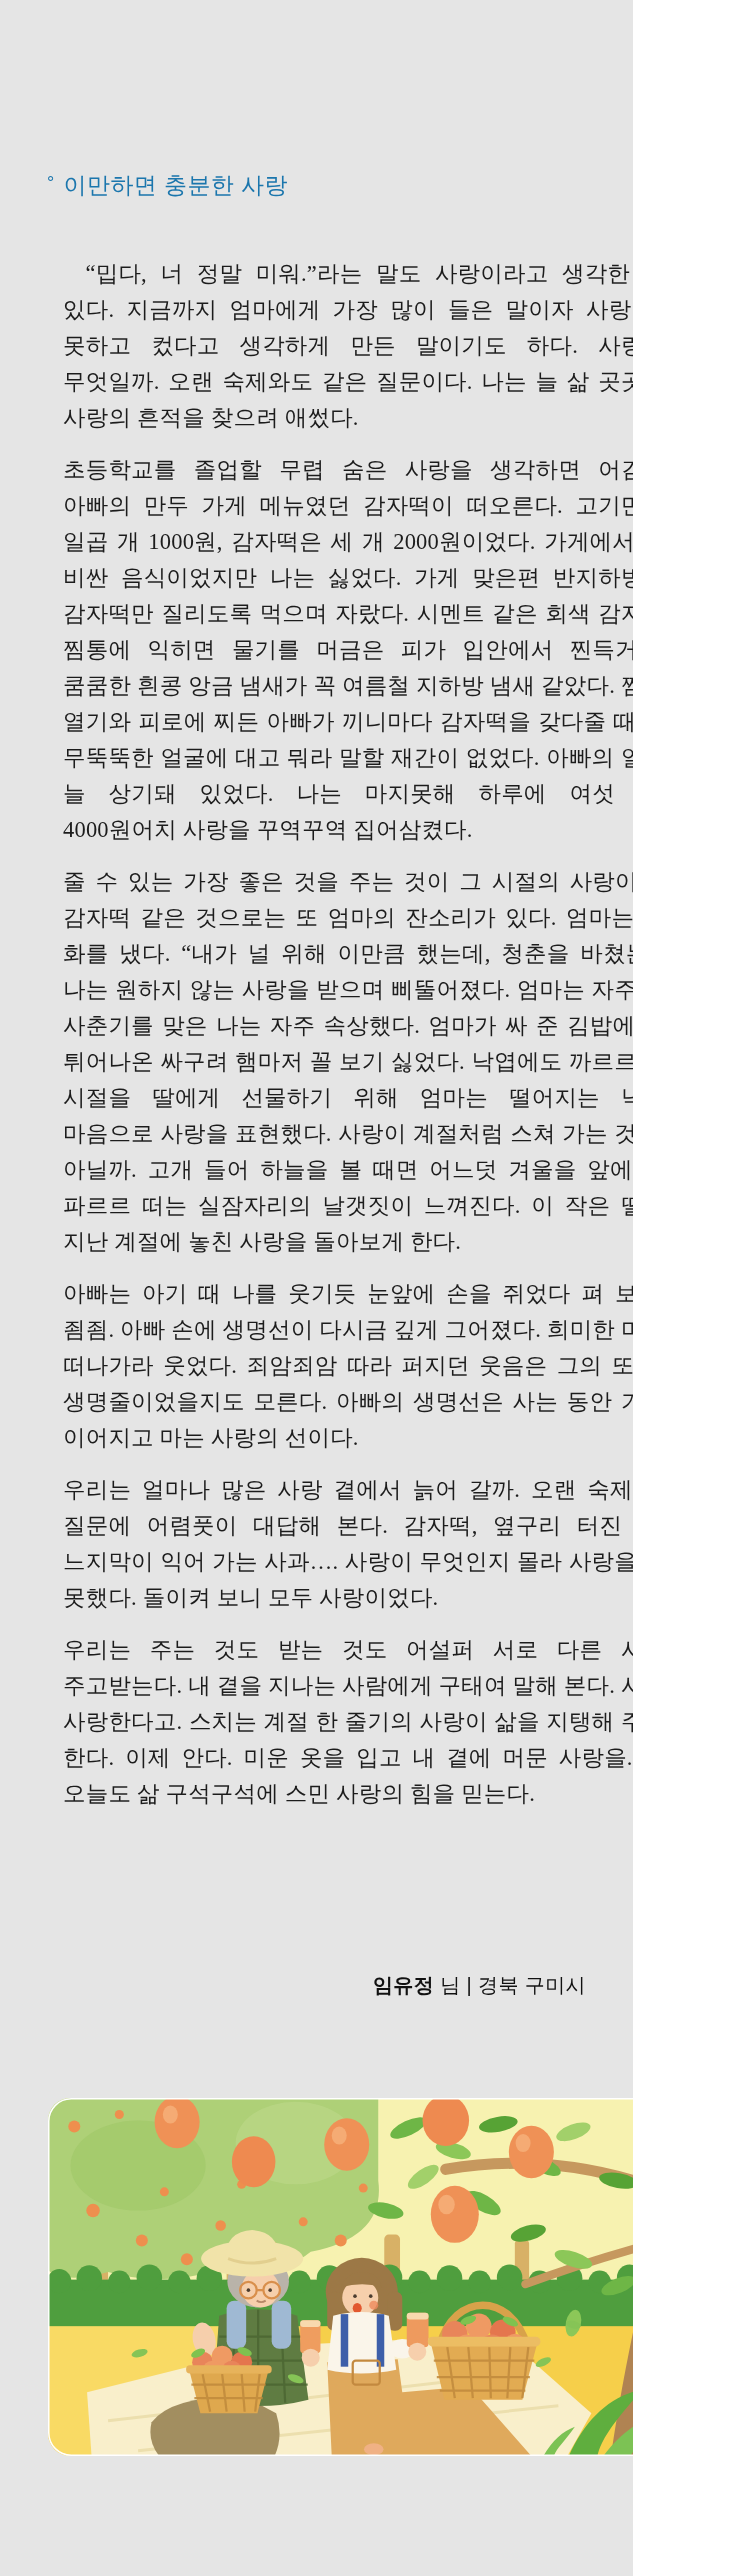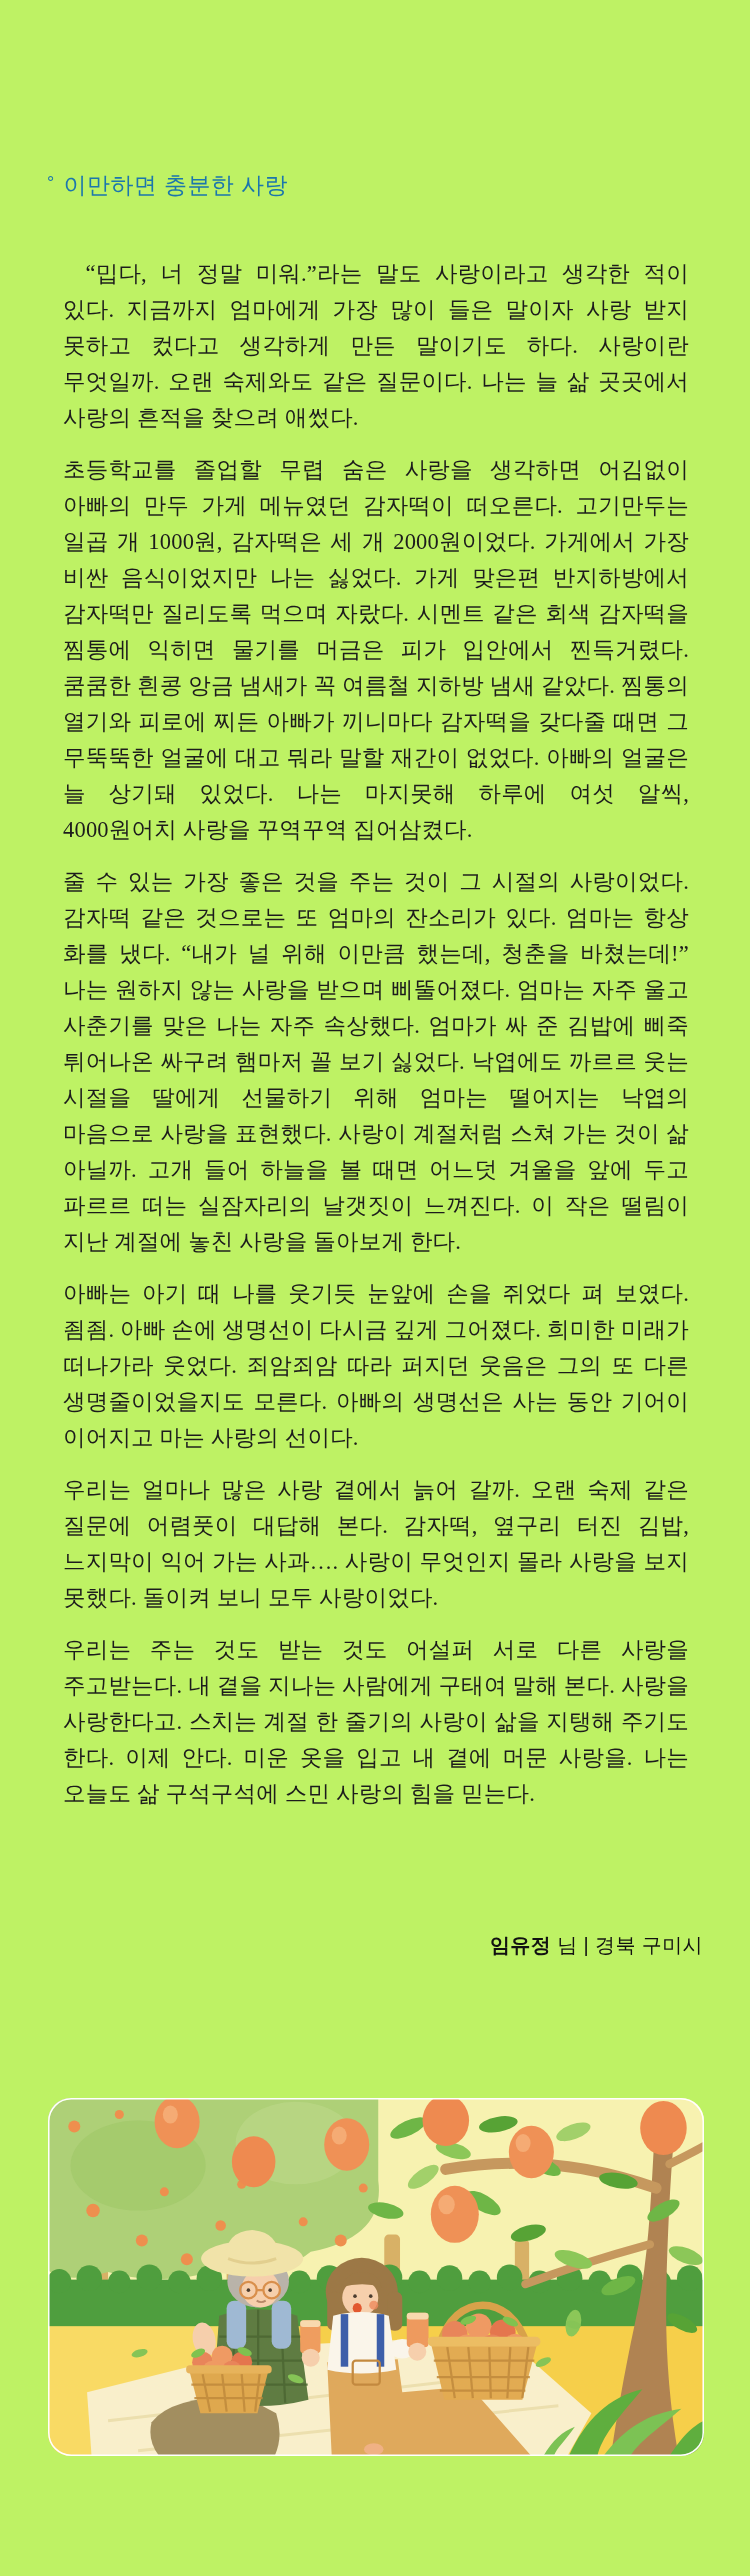--- a/index.html
+++ b/index.html
@@ -1,20 +1,20 @@
 <!DOCTYPE html>
 <html style="font-size:12px"><head>
 <meta charset="utf-8">
 <style>
   html,body{margin:0;padding:0;background:#ffffff;}
   .page{
     position:relative;
-    width:750px;
+    width:633px;
     height:2576px;
-    background:#bef264;
+    background:#e5e5e5;
     overflow:hidden;
     font-family:"Liberation Sans","DejaVu Sans",sans-serif;
   }
   .title{
     position:absolute;
     left:47px;
     top:170px;
     margin:0;
     font-size:23px;
     font-weight:500;
@@ -39,21 +39,21 @@
     color:#1c1c1c;
     text-align:justify;
     word-break:keep-all;
     letter-spacing:0.2px;
   }
   .article p{margin:16px;}
   .article p.indent{text-indent:22.5px;}
   .byline{
     position:absolute;
     right:47px;
-    top:1932px;
+    top:1972px;
     font-size:20px;
     color:#111111;
     letter-spacing:0.4px;
     font-family:"Liberation Sans","DejaVu Sans",sans-serif;
   }
   .byline .author{font-weight:bold;}
   .illustration{
     position:absolute;
     left:48px;
     top:2098px;

